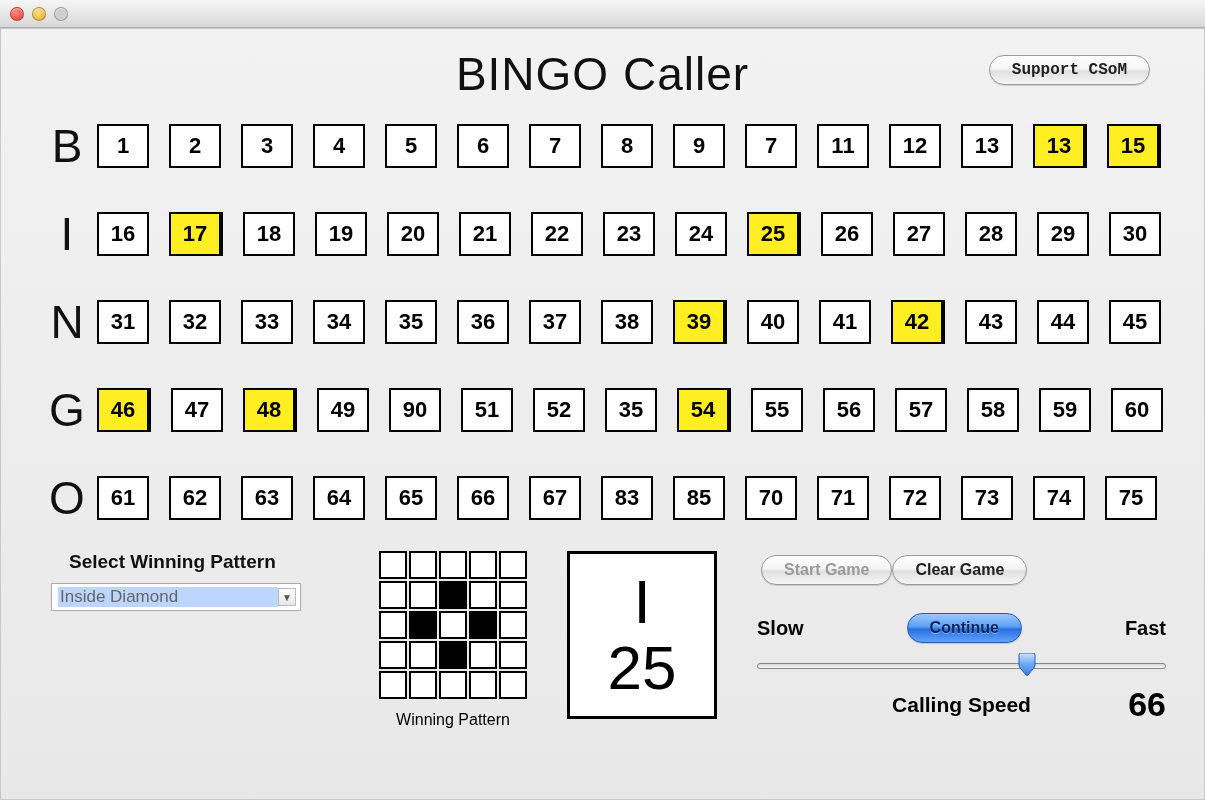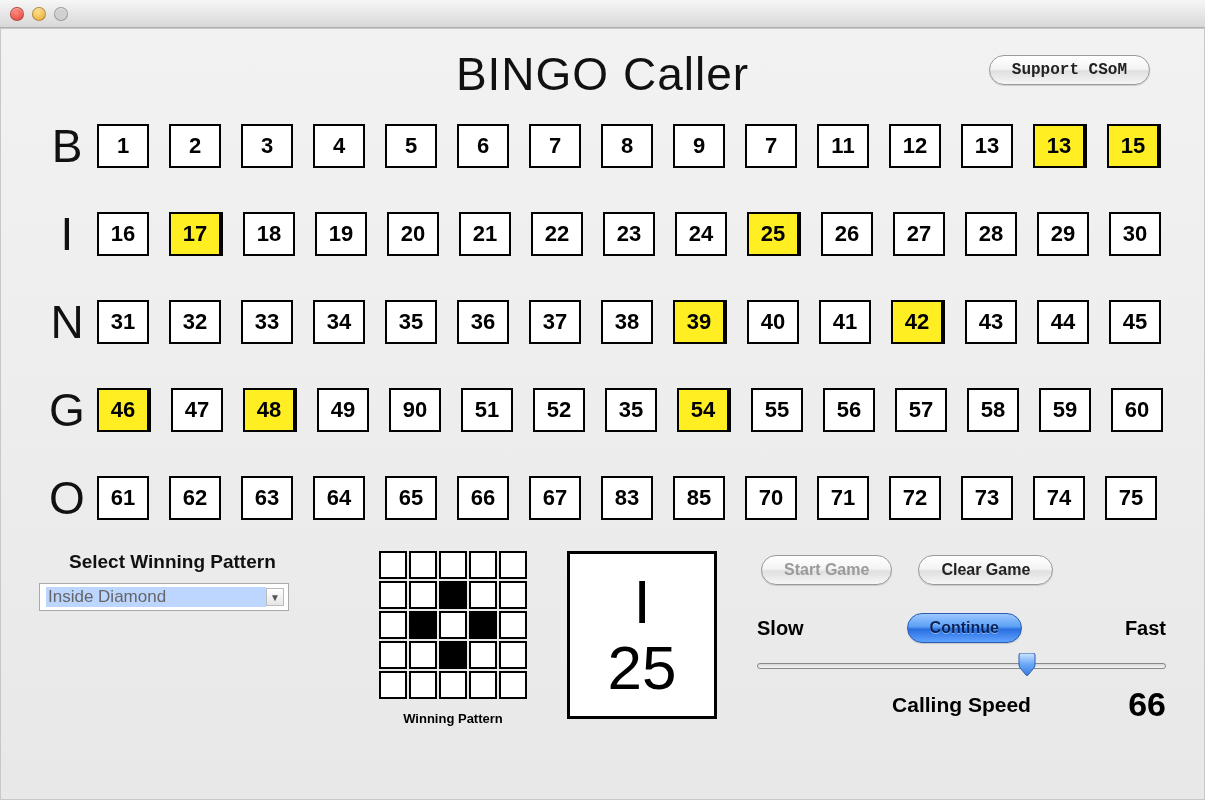--- a/index.html
+++ b/index.html
@@ -136,20 +136,21 @@
     height: 28px;
     border: 1px solid #a9a9a9;
     background: #fff;
     display: flex;
     align-items: center;
     justify-content: space-between;
     padding: 0 4px 0 6px;
     font-size: 17px;
     color: #666;
     cursor: pointer;
+    margin-left: 12px;
   }
   .select .seltext {
     background: #bcd6ff;
     padding: 0 2px;
     flex:1;
   }
   .select .arrow {
     width:18px;height:18px;border:1px solid #bbb;
     display:flex;align-items:center;justify-content:center;
     font-size:10px;color:#555;background:linear-gradient(#fff,#e6e6e6);
@@ -162,41 +163,41 @@
     display:grid;
     grid-template-columns: repeat(5,28px);
     grid-template-rows: repeat(5,28px);
     gap:2px;
     margin-bottom:12px;
   }
   .pcell {
     width:28px;height:28px;border:2px solid #000;background:#fff;
   }
   .pcell.on { background:#000; }
-  .pattern-caption { font-size:13px; font-weight:bold; }
+  .pattern-caption { font-size:16px; font-weight:normal; }
   .col-current { padding-top:0; }
   .current-box {
     width: 150px;
     height: 168px;
     border: 3px solid #000;
     background:#fff;
     display:flex;
     flex-direction:column;
     align-items:center;
     justify-content:center;
     gap: 4px;
   }
   .cur-letter { font-size:62px; font-weight:500; line-height:1; }
   .cur-number { font-size:62px; font-weight:500; line-height:1; }
   .col-controls {
     flex:1;
     padding-top:4px;
   }
   .ctrl-row1 {
-    display:flex; gap:26px; justify-content:flex-start; margin-bottom:28px;
+    display:flex; justify-content:flex-start; margin-bottom:28px;
     padding-left:4px;
   }
   .ctrl-row2 {
     display:flex; align-items:center; justify-content:space-between;
     margin-bottom:6px;
   }
   .speed-label { font-size:20px; font-weight:bold; }
   .slider-wrap {
     position:relative; margin:8px 0 4px 0; height:30px;
   }

